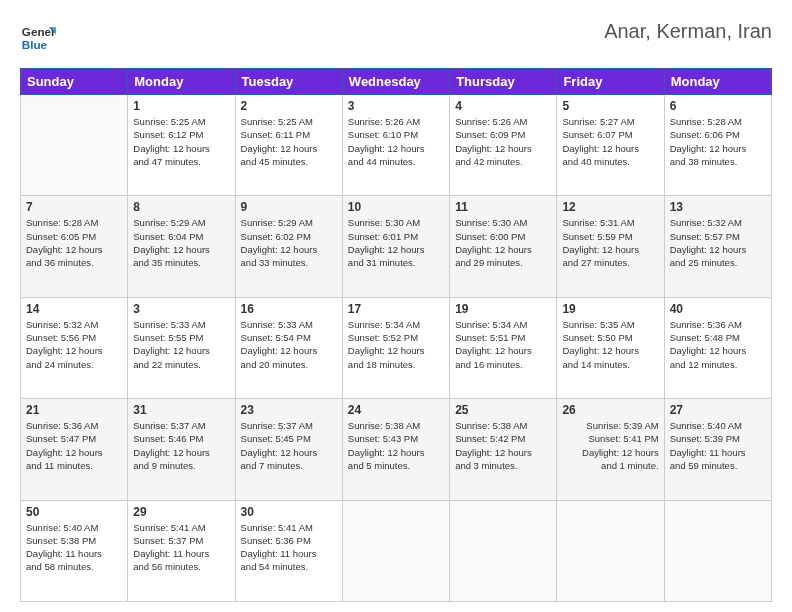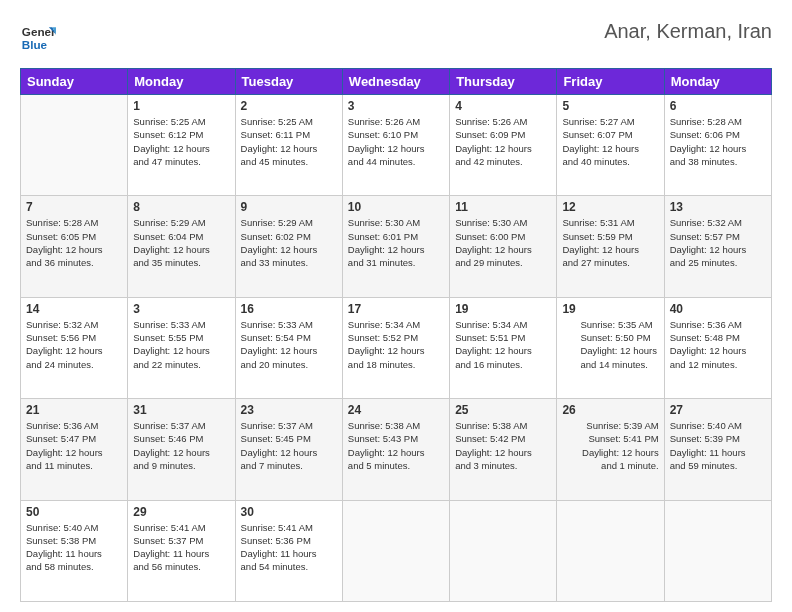--- a/index.html
+++ b/index.html
@@ -245,21 +245,21 @@
           </td>
           <td>
             <span class="day-num">19</span>
             <div class="day-info" style="white-space: pre-line;">Sunrise: 5:34 AM
 Sunset: 5:51 PM
 Daylight: 12 hours
 and 16 minutes.</div>
           </td>
           <td>
             <span class="day-num">19</span>
-            <div class="day-info" style="white-space: pre-line; margin-left: 18px;">Sunrise: 5:35 AM
+            <div class="day-info" style="white-space: pre-line;">Sunrise: 5:35 AM
 Sunset: 5:50 PM
 Daylight: 12 hours
 and 14 minutes.</div>
           </td>
           <td>
             <span class="day-num">40</span>
             <div class="day-info" style="white-space: pre-line;">Sunrise: 5:36 AM
 Sunset: 5:48 PM
 Daylight: 12 hours
 and 12 minutes.</div>

